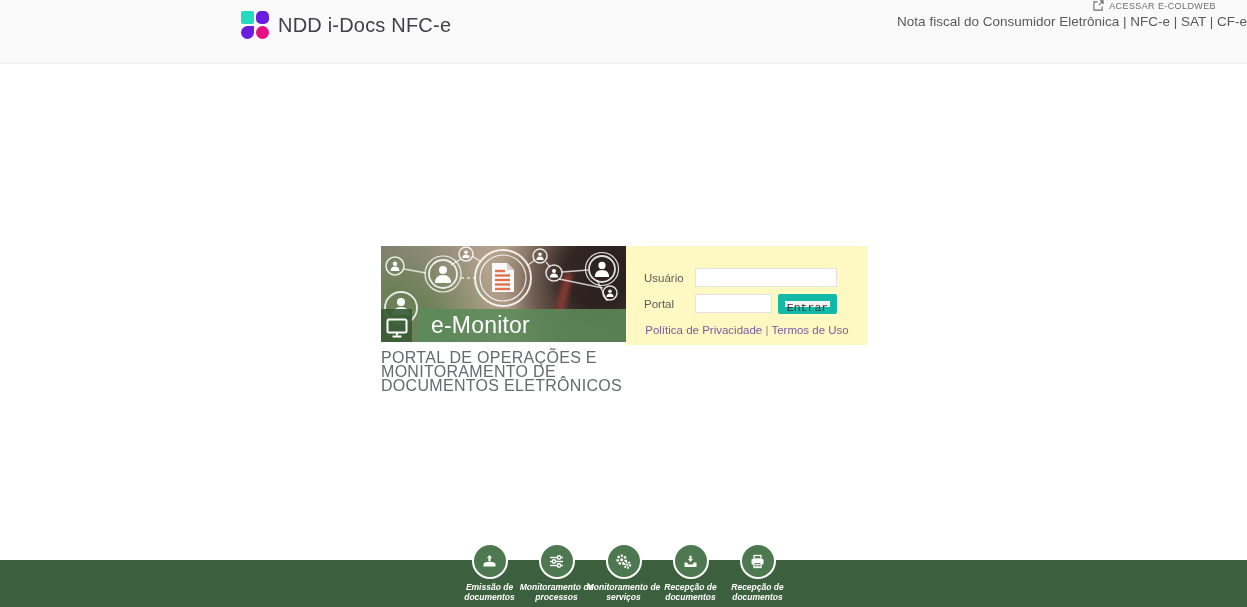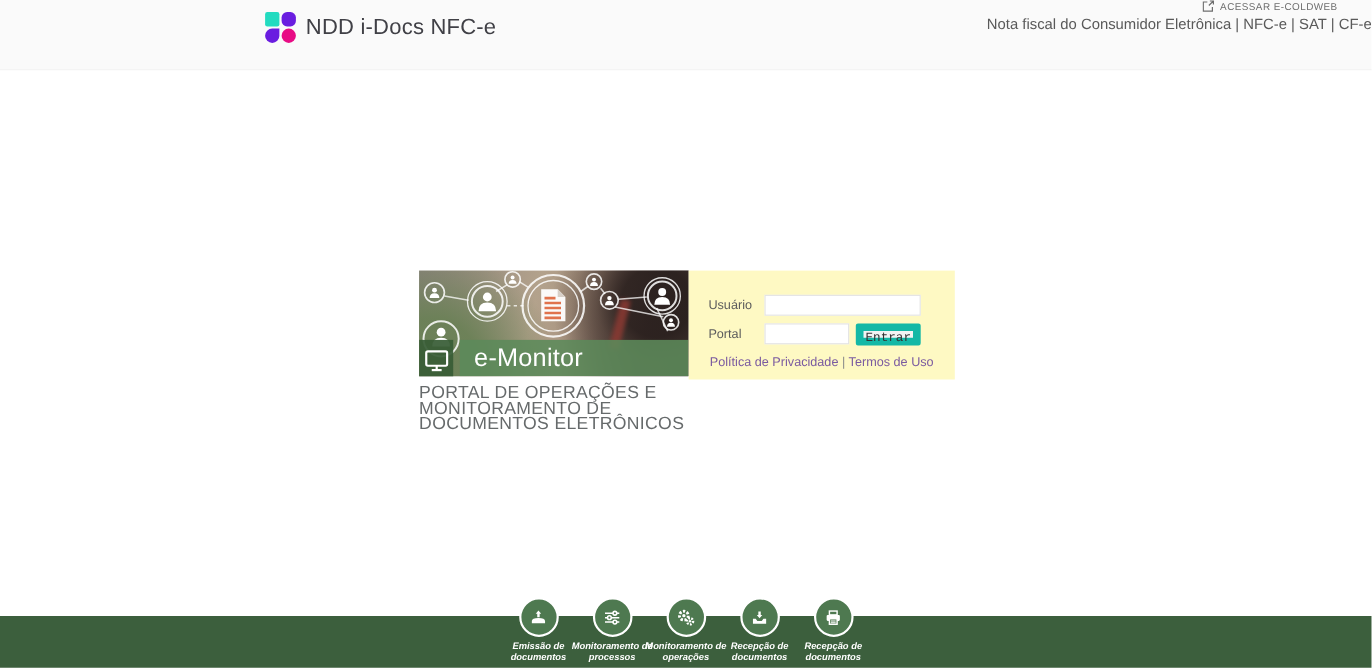--- a/index.html
+++ b/index.html
@@ -250,21 +250,21 @@
       <div class="f-circle">
         <svg width="17" height="17" viewBox="0 0 17 17">
           <circle cx="6.7" cy="6.7" r="4" fill="none" stroke="#ffffff" stroke-width="2.6" stroke-dasharray="2.1 1.4"></circle>
           <circle cx="6.7" cy="6.7" r="1.5" fill="#ffffff"></circle>
           <circle cx="12.3" cy="11.8" r="2.8" fill="none" stroke="#ffffff" stroke-width="2.2" stroke-dasharray="1.6 1.2"></circle>
           <circle cx="12.3" cy="11.8" r="1.1" fill="#ffffff"></circle>
         </svg>
       </div>
       <div class="f-label">
         <div>Monitoramento de</div>
-          <div>operações</div>
+          <div>serviços</div>
       </div>
     </div>
 
     <div class="f-item">
       <div class="f-circle">
         <svg width="17" height="17" viewBox="0 0 17 17">
           <path d="M8.5 9 L6 6 H7.4 V2.8 H9.6 V6 H11 Z" fill="#ffffff"></path>
           <path d="M2.5 9.5 H5 L6.5 11.5 H10.5 L12 9.5 H14.5 V14 H2.5 Z" fill="#ffffff"></path>
         </svg>
       </div>

